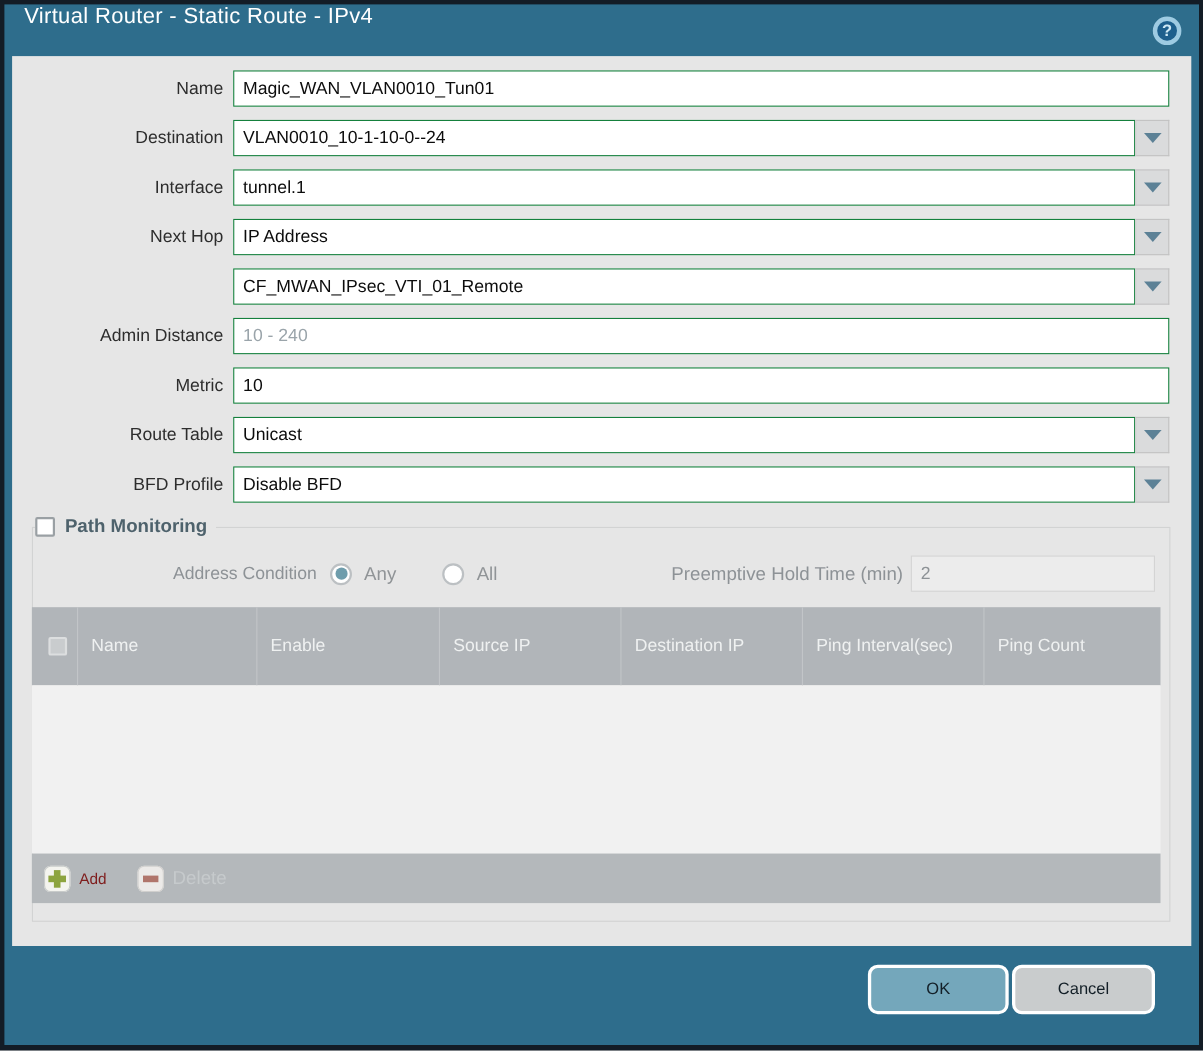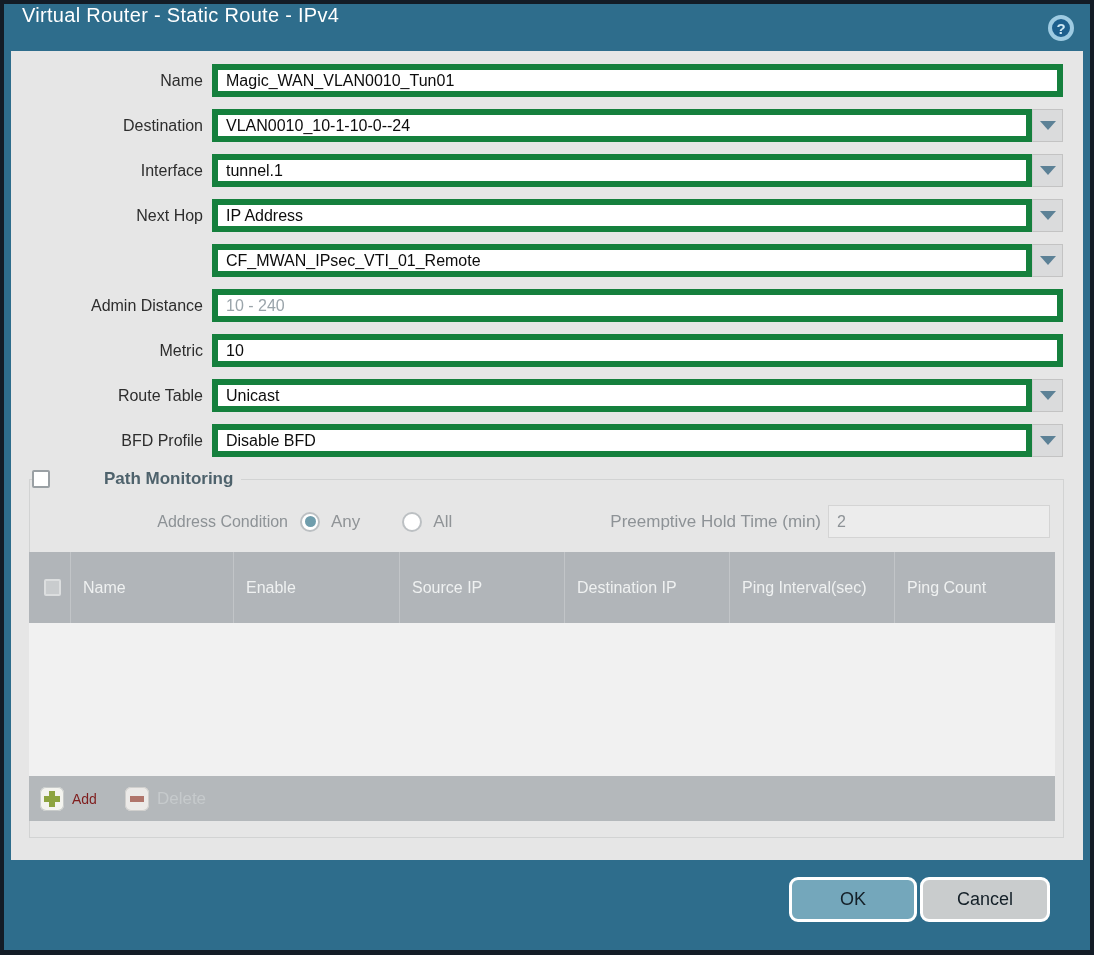--- a/index.html
+++ b/index.html
@@ -33,21 +33,21 @@
     position:absolute; top:47px; left:7px; right:7px; bottom:90px;
     background:#e6e6e6; padding-top:13px; overflow:hidden;
   }
   .row { display:flex; align-items:center; margin:0 20px 12px 0; }
   .row .lbl {
     width:201px; flex:0 0 201px; text-align:right; padding-right:9px;
     font-size:16px; color:#2d2d2d; white-space:nowrap;
   }
   .fld { flex:1; display:flex; align-items:stretch; }
   .txt {
-    flex:1; height:33px; border:6px solid #15803d; background:#ffffff;
+    flex:1; height:33px; border:1px solid #15803d; background:#ffffff;
     font-family:"Liberation Sans", sans-serif; font-size:16px;
     padding:0 8px; color:#0c0c0c; outline:none; min-width:0;
   }
   .txt::placeholder { color:#9aa4aa; opacity:1; }
   .dd-btn {
     flex:0 0 31px; height:33px; background:#dadbdc;
     border:1px solid #c3c3c3; border-left:1px solid #d0d0d0;
     display:flex; align-items:center; justify-content:center; cursor:pointer;
   }
   .dd-caret {
@@ -57,21 +57,21 @@
   }
   
   fieldset.pm {
     margin:2px 20px 0 18px; border:1px solid #d2d3d3;
     padding:6px 8px 16px 0;
   }
   fieldset.pm legend {
     display:flex; align-items:center; gap:9px;
     margin-left:2px; padding:0 8px 0 0;
   }
-  .pm-title { font-size:17px; font-weight:bold; color:#4e626c;margin-left:45px; }
+  .pm-title { font-size:17px; font-weight:bold; color:#4e626c; }
   .checkbox {
     width:18px; height:18px; background:#ffffff;
     border:2px solid #9aa0a4; border-radius:2px; cursor:pointer;
   }
   .fc-row { display:flex; align-items:center; margin:10px 5px 14px 0; }
   .fc-lbl { width:270px; flex:0 0 270px; text-align:right; padding-right:12px;
     font-size:16px; color:#8d9296; white-space:nowrap; }
   .radio {
     width:20px; height:20px; border-radius:50%;
     background:#ffffff; border:2px solid #bcc0c3;
@@ -118,21 +118,21 @@
     content:""; position:absolute; background:#b0756b;
     left:5px; right:5px; top:9px; height:6px;
   }
   .add-lbl { font-size:14px; color:#7f1d1d; }
   .del-lbl { font-size:17px; color:#c6cacc; }
   
   .dlg-footer { position:absolute; left:0; right:0; bottom:0; height:86px; }
   .btn {
     position:absolute; top:13px; height:45px;
     border:3px solid #ffffff; border-radius:9px;
-    font-family:"Liberation Sans", sans-serif; font-size:18px; color:#131f27;
+    font-family:"Liberation Sans", sans-serif; font-size:15px; color:#131f27;
     cursor:pointer;
   }
   .btn-ok { right:173px; width:128px; background:#74a7bb; }
   .btn-cancel { right:40px; width:130px; background:#c9cccd; }
 </style>
 </head>
 <body>
 
 <div class="dialog">
 

